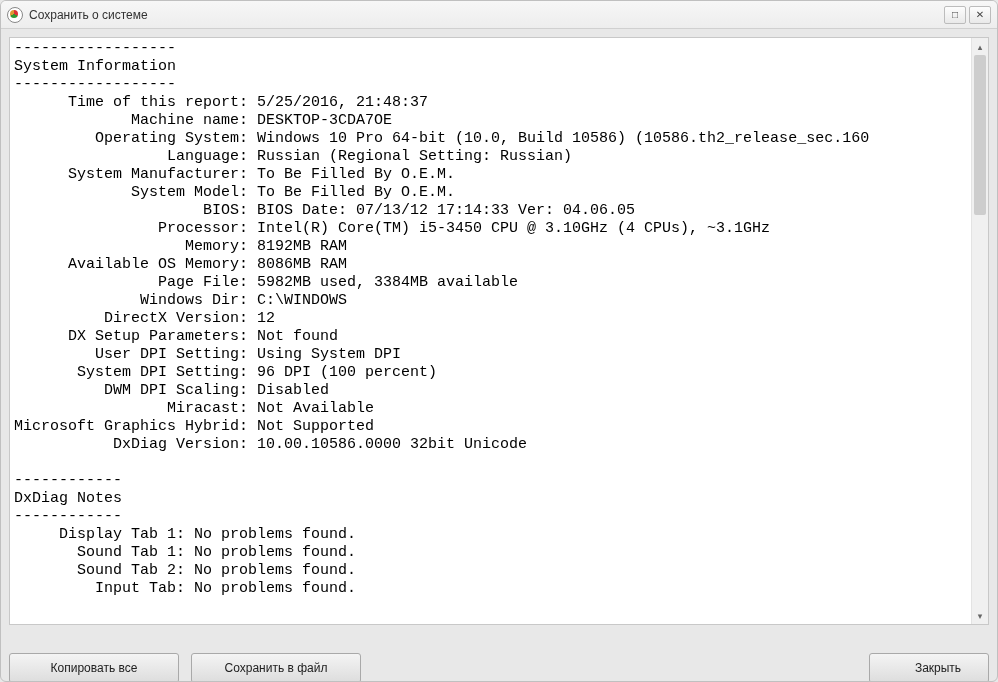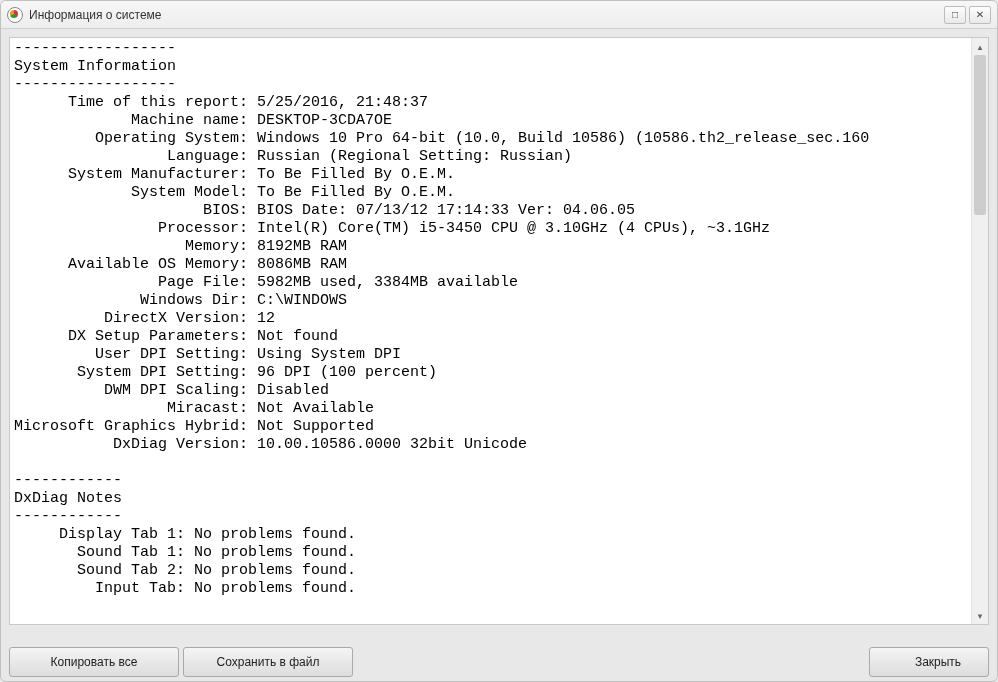--- a/index.html
+++ b/index.html
@@ -77,22 +77,22 @@
       display: flex; align-items: center; justify-content: center;
       color: #666; font-size: 9px;
     }
     .sb-thumb {
       position: absolute; left: 2px; right: 2px;
       top: 17px; height: 160px;
       background: #cdcdcd; border-radius: 2px;
     }
     .sb-down { position: absolute; bottom: 0; }
     .button-row {
-      display: flex; gap: 4px;
-      margin-top: 22px;
+      display: flex; gap: 12px;
+      margin-top: 28px;
       align-items: center;
     }
     .btn {
       height: 30px;
       padding: 0 22px;
       min-width: 170px;
       background: linear-gradient(#f4f4f4,#dddddd);
       border: 1px solid #a9a9a9;
       border-radius: 3px;
       font-size: 12px; color: #222;
@@ -100,21 +100,21 @@
       cursor: pointer;
     }
     .spacer { flex: 1; }
     .close-btn { min-width: 120px; padding-left: 40px; }
   </style>
 </head>
 <body>
 
 <div class="titlebar">
   <span class="app-icon"></span>
-  <span class="title-text">Информация о системе</span>
+  <span class="title-text">Сохранить о системе</span>
   <div class="win-controls">
     <div class="win-btn">□</div>
     <div class="win-btn">✕</div>
   </div>
 </div>
 
 <div class="content-wrap">
   <div class="text-area">
     <div class="text-inner" id="text-inner">------------------
 System Information

